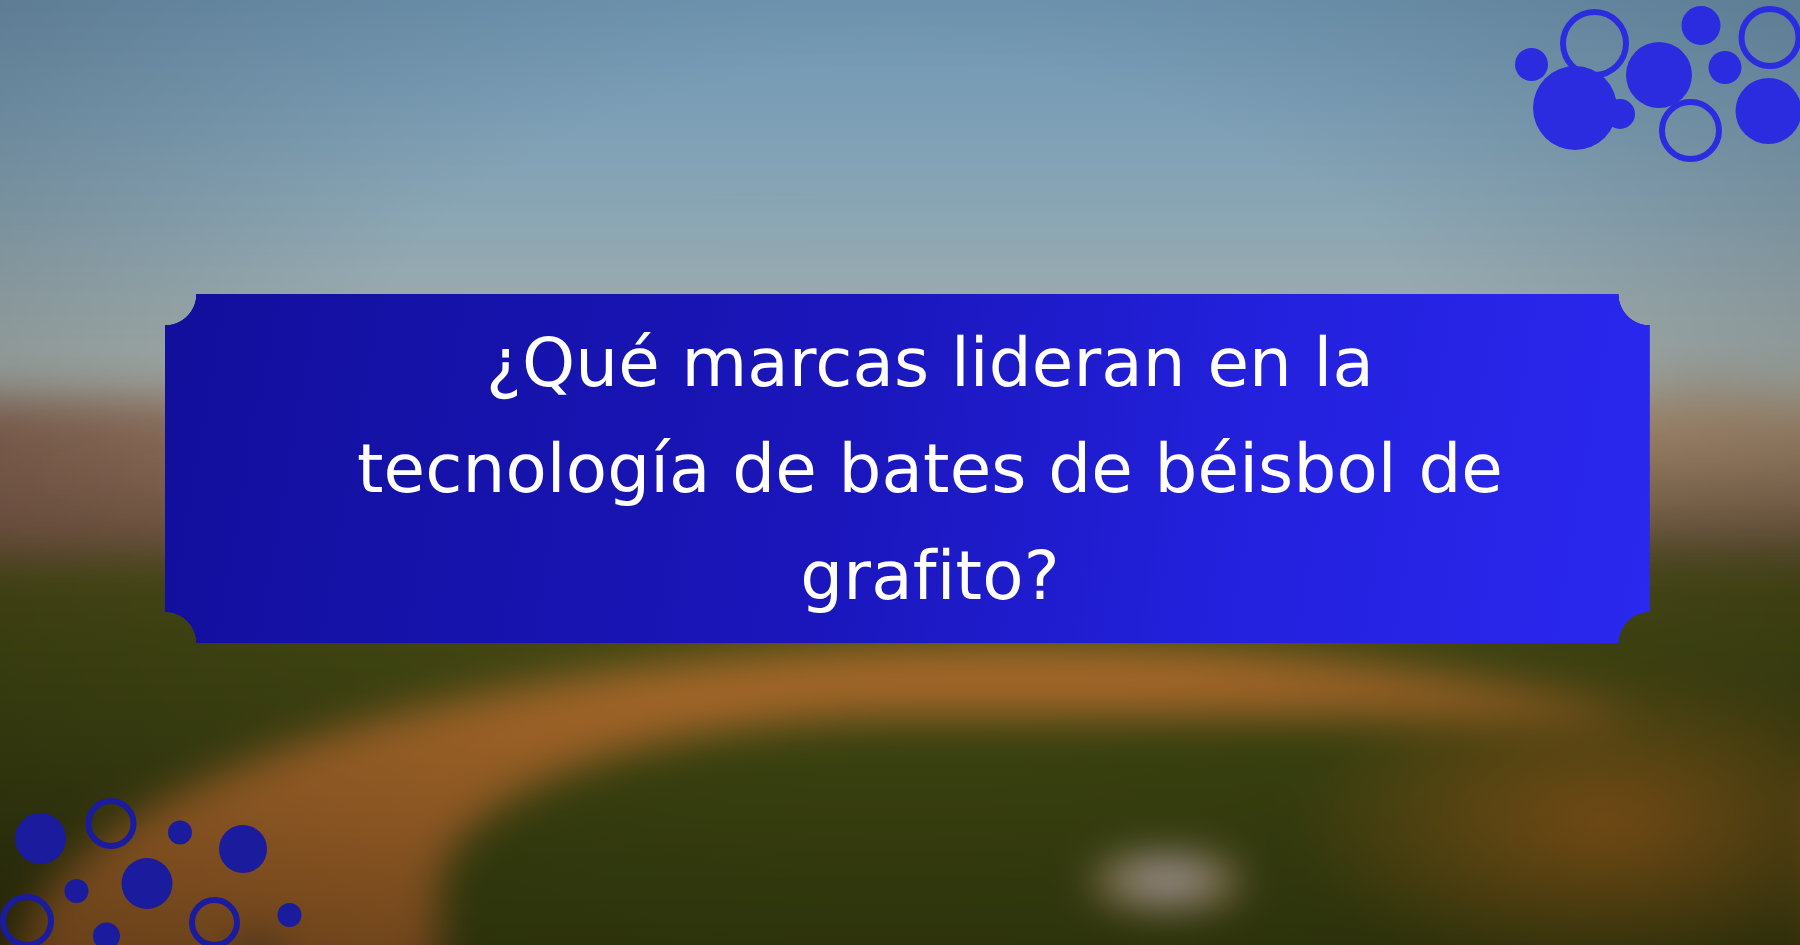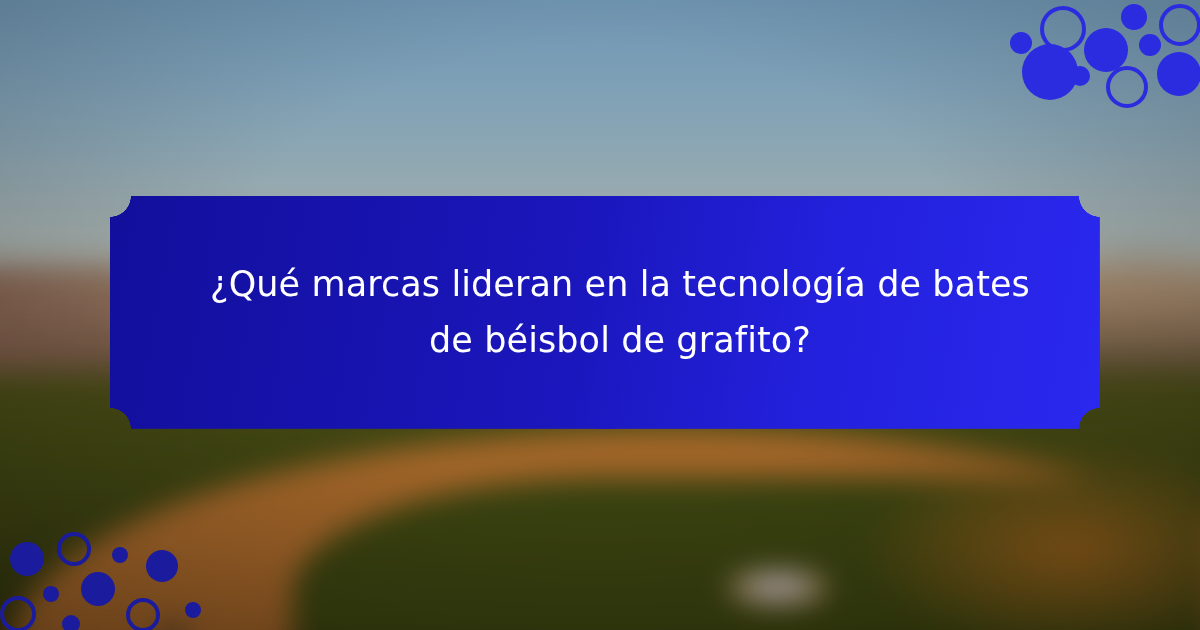--- a/index.html
+++ b/index.html
@@ -178,21 +178,21 @@
       radial-gradient(var(--n) at 100% 100% , #0000 98%, #000) 100% 100%/51% 51% no-repeat;
   }
   .banner-title {
     position: absolute;
     inset: 0;
     display: flex;
     align-items: center;
     justify-content: center;
     text-align: center;
     color: #ffffff;
-    font-size: 35px;
+    font-size: 45px;
     line-height: 1.58;
     font-weight: 400;
     letter-spacing: .1px;
     padding: 4px 70px;
     box-sizing: border-box;
     max-width: 100%;
     margin-left: 30px;
   }
 </style>
 </head>

